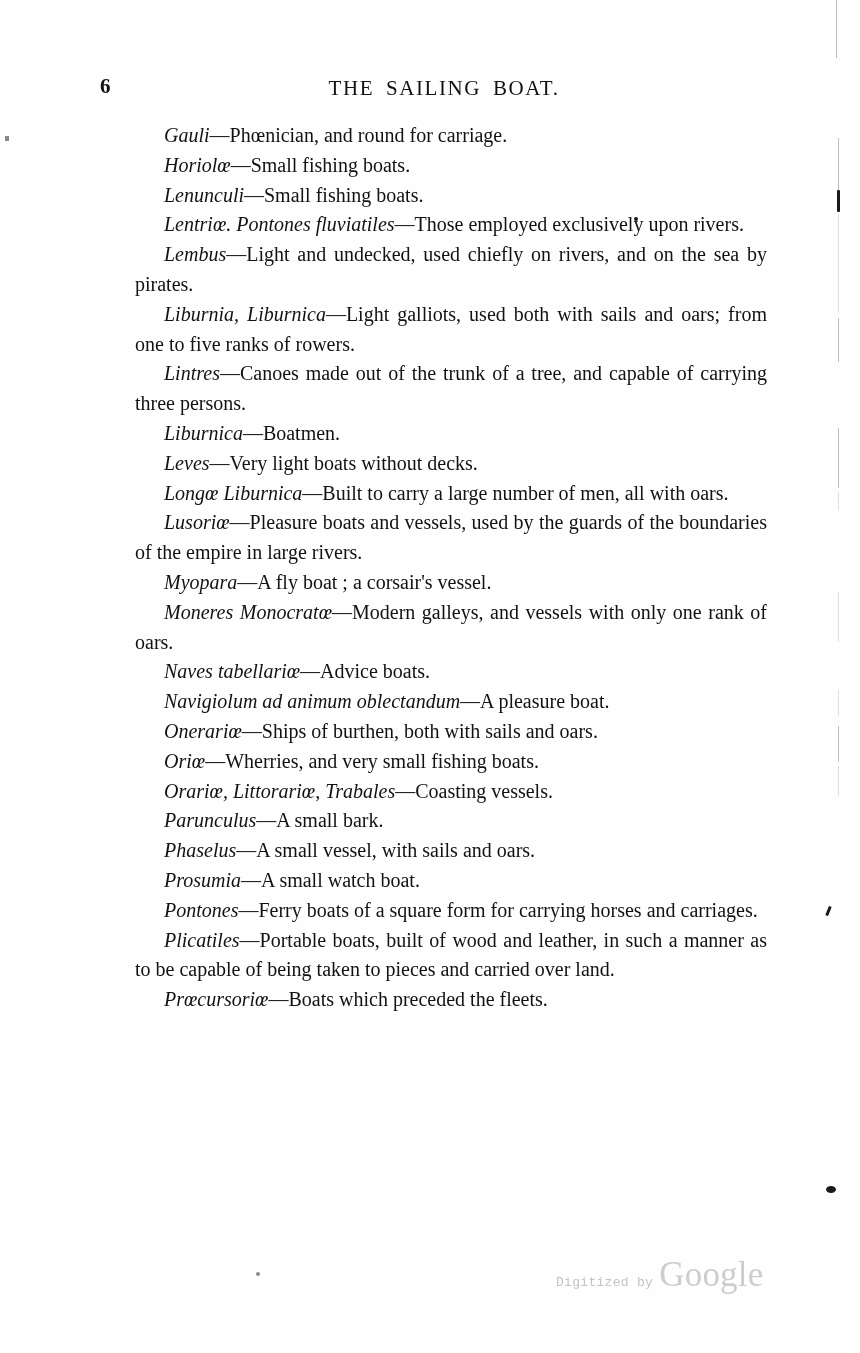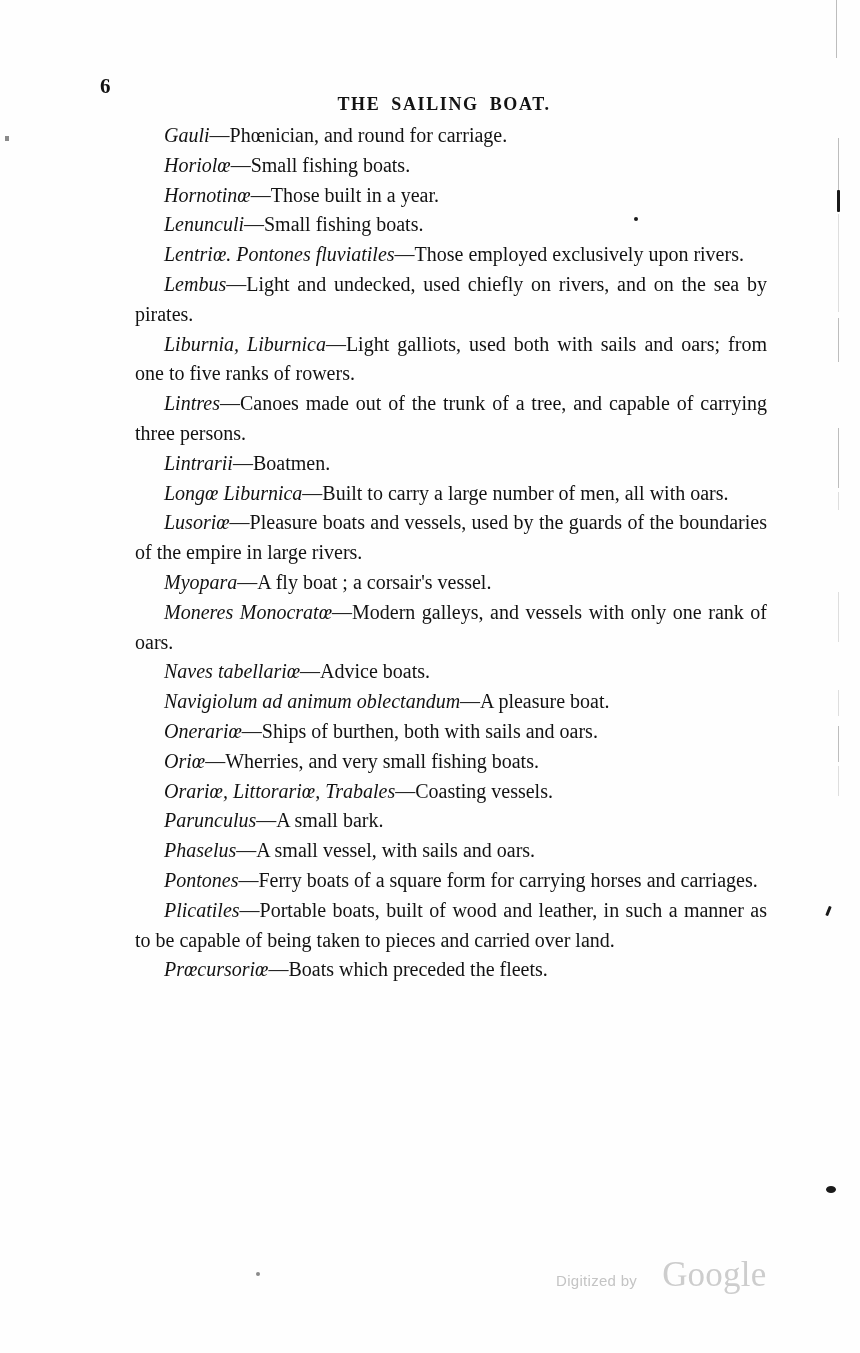--- a/index.html
+++ b/index.html
@@ -35,24 +35,24 @@
     left: 0;
     top: 0;
     font-size: 21px;
     font-weight: bold;
     letter-spacing: 0.5px;
   }
   .head-title {
     position: absolute;
     left: 0;
     right: 0;
-    top: 20px;
+    top: 2px;
     text-align: center;
-    font-size: 18px;
-    font-weight: bold;
+    font-size: 21px;
+    font-weight: normal;
     letter-spacing: 1.6px;
     word-spacing: 5px;
     padding-left: 18px;
   }
 
   
   .textblock {
     position: absolute;
     left: 135px;
     top: 121px;
@@ -77,29 +77,29 @@
   .watermark {
     position: absolute;
     left: 556px;
     top: 1255px;
     display: flex;
     align-items: baseline;
     color: #c9c9c9;
     user-select: none;
   }
   .wm-digitized {
-    font-family: Liberation Sans, sans-serif;
-    font-size: 15px;
+    font-family: Liberation Mono, monospace;
+    font-size: 13px;
     letter-spacing: 0.3px;
     color: #c4c4c4;
   }
   .wm-google {
     font-family: "Liberation Serif", serif;
     font-size: 35px;
-    margin-left: 25px;
+    margin-left: 6px;
     color: #cdcdcd;
     letter-spacing: 0.2px;
   }
 
   
   .artifact { position: absolute; background: #1a1a1a; }
   .edge-line {
     position: absolute;
     background: #bdbdbd;
     width: 1px;
@@ -113,38 +113,39 @@
 <div class="page">
 
   <div class="running-head">
     <span class="folio">6</span>
     <span class="head-title">THE SAILING BOAT.</span>
   </div>
 
   <div class="textblock">
       <p class="entry single"><span class="term">Gauli</span><span>—Phœnician, and round for carriage.</span></p>
       <p class="entry single"><span class="term">Horiolœ</span><span>—Small fishing boats.</span></p>
-      <p class="entry single"><span class="term">Hornotinœ</span><span>—Those built in a year.</span></p>
       <p class="entry single"><span class="term">Lenunculi</span><span>—Small fishing boats.</span></p>
       <p class="entry single"><span class="term">Lentriœ.  Pontones fluviatiles</span><span>—Those employed exclusively upon rivers.</span></p>
       <p class="entry"><span class="term">Lembus</span><span>—Light and undecked, used chiefly on rivers, and on the sea by pirates.</span></p>
       <p class="entry"><span class="term">Liburnia, Liburnica</span><span>—Light galliots, used both with sails and oars; from one to five ranks of rowers.</span></p>
       <p class="entry"><span class="term">Lintres</span><span>—Canoes made out of the trunk of a tree, and capable of carrying three persons.</span></p>
-      <p class="entry single"><span class="term">Lintrarii</span><span>—Boatmen.</span></p>
+      <p class="entry single"><span class="term">Liburnica</span><span>—Boatmen.</span></p>
+      <p class="entry single"><span class="term">Leves</span><span>—Very light boats without decks.</span></p>
       <p class="entry single"><span class="term">Longœ Liburnica</span><span>—Built to carry a large number of men, all with oars.</span></p>
       <p class="entry"><span class="term">Lusoriœ</span><span>—Pleasure boats and vessels, used by the guards of the boundaries of the empire in large rivers.</span></p>
       <p class="entry single"><span class="term">Myopara</span><span>—A fly boat ; a corsair's vessel.</span></p>
       <p class="entry"><span class="term">Moneres Monocratœ</span><span>—Modern galleys, and vessels with only one rank of oars.</span></p>
       <p class="entry single"><span class="term">Naves tabellariœ</span><span>—Advice boats.</span></p>
       <p class="entry single"><span class="term">Navigiolum ad animum oblectandum</span><span>—A pleasure boat.</span></p>
       <p class="entry single"><span class="term">Onerariœ</span><span>—Ships of burthen, both with sails and oars.</span></p>
       <p class="entry single"><span class="term">Oriœ</span><span>—Wherries, and very small fishing boats.</span></p>
       <p class="entry single"><span class="term">Orariœ, Littorariœ, Trabales</span><span>—Coasting vessels.</span></p>
       <p class="entry single"><span class="term">Parunculus</span><span>—A small bark.</span></p>
       <p class="entry single"><span class="term">Phaselus</span><span>—A small vessel, with sails and oars.</span></p>
+      <p class="entry single"><span class="term">Prosumia</span><span>—A small watch boat.</span></p>
       <p class="entry single"><span class="term">Pontones</span><span>—Ferry boats of a square form for carrying horses and carriages.</span></p>
       <p class="entry"><span class="term">Plicatiles</span><span>—Portable boats, built of wood and leather, in such a manner as to be capable of being taken to pieces and carried over land.</span></p>
       <p class="entry single"><span class="term">Prœcursoriœ</span><span>—Boats which preceded the fleets.</span></p>
     </div>
 
   <div class="watermark">
     <span class="wm-digitized">Digitized by</span>
     <span class="wm-google">Google</span>
   </div>
 

